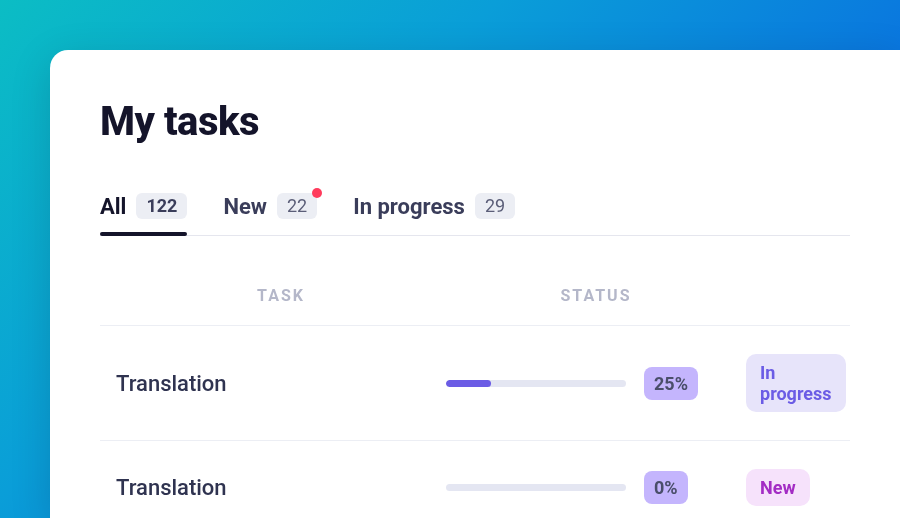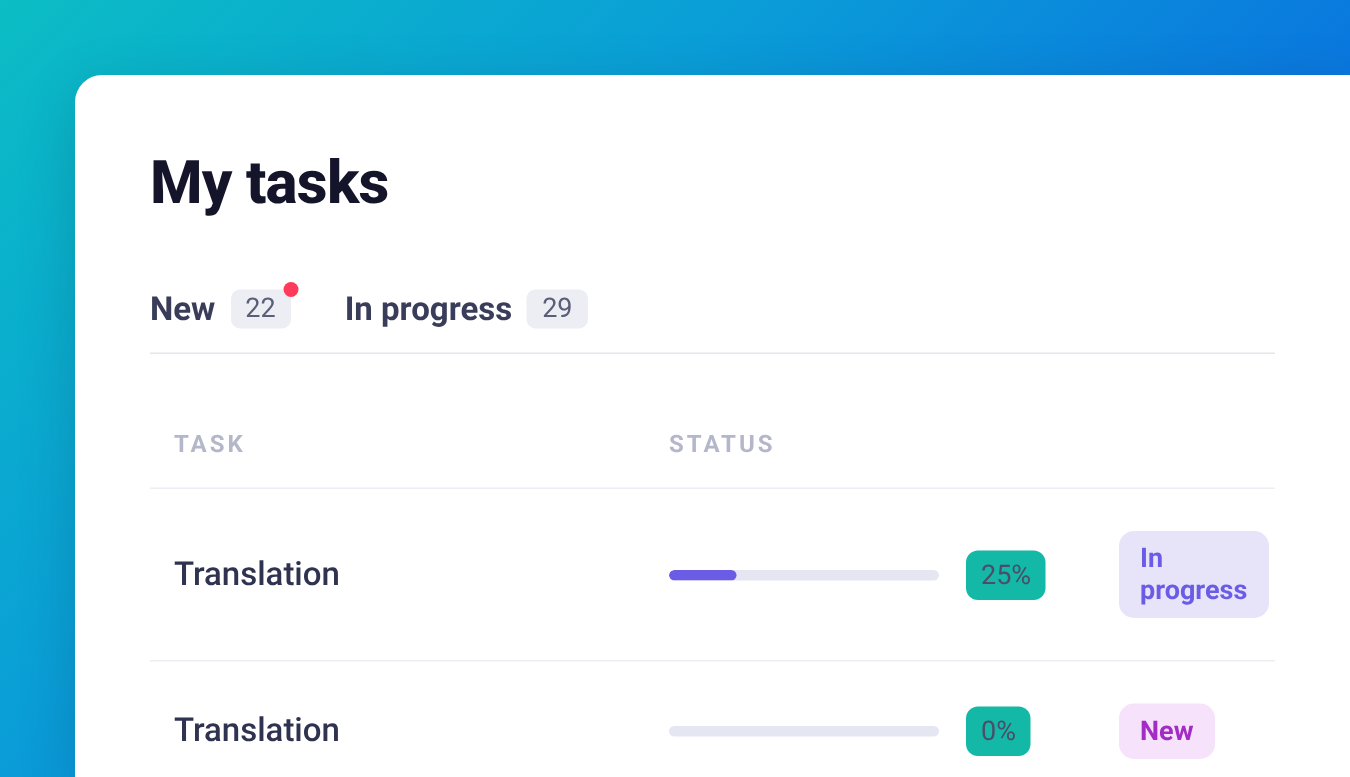--- a/index.html
+++ b/index.html
@@ -74,20 +74,21 @@
   }
   .table { margin-top: 24px; }
   .thead, .trow {
     display: grid;
     grid-template-columns: 330px 300px 1fr;
     align-items: center;
   }
   .thead {
     padding: 26px 16px 20px 16px;
     border-bottom: 1px solid #eceef4;
+    text-align: center;
   }
   .th {
     font-size: 16px;
     font-weight: 700;
     letter-spacing: 2px;
     color: #b4b7c9;
     text-transform: uppercase;
   }
   .trow {
     padding: 28px 16px;
@@ -108,24 +109,24 @@
     background: #e4e6f2;
     border-radius: 6px;
     overflow: hidden;
   }
   .bar-fill {
     height: 100%;
     background: #6b5ce5;
     border-radius: 6px;
   }
   .pct {
-    background: #14b8a6;
+    background: #c4b5fd;
     color: #4a4e6a;
     font-size: 18px;
-    font-weight: 400;
+    font-weight: 700;
     padding: 6px 10px;
     border-radius: 8px;
   }
   .status-cell { }
   .status-badge {
     display: inline-block;
     font-size: 18px;
     font-weight: 700;
     padding: 8px 14px;
     border-radius: 10px;
@@ -134,20 +135,24 @@
   .status-new        { background: #f6e2fb; color: #a32cc4; }
 </style>
 </head>
 <body>
 
 <div class="panel">
 
   <h1 class="title">My tasks</h1>
 
   <div class="tabs">
+    <div class="tab active">
+      <span class="tab-label">All</span>
+      <span class="count">122</span>
+    </div>
     <div class="tab">
       <span class="tab-label">New</span>
       <span class="count"><span>22</span><span class="dot"></span></span>
     </div>
     <div class="tab">
       <span class="tab-label">In progress</span>
       <span class="count">29</span>
     </div>
   </div>
 

